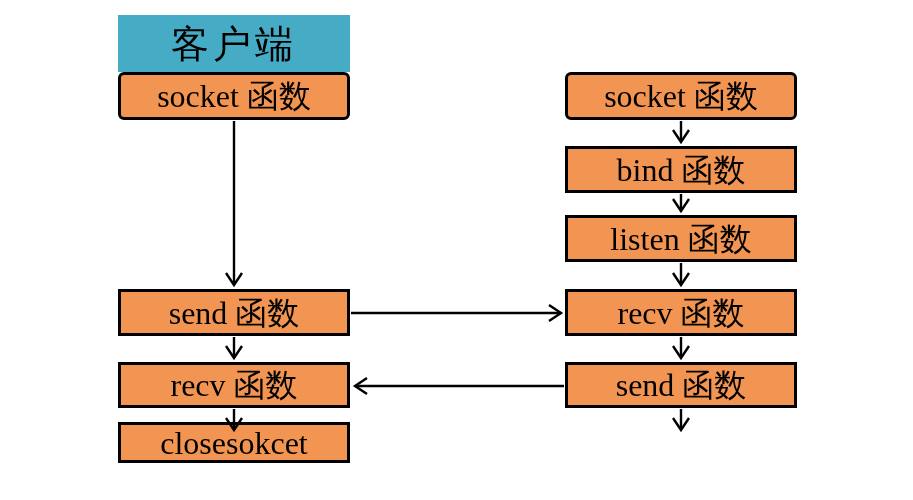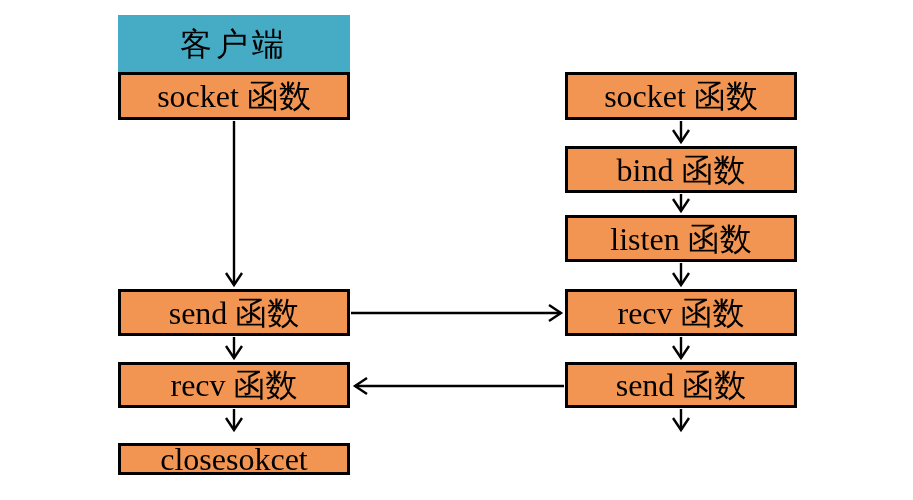--- a/index.html
+++ b/index.html
@@ -22,37 +22,37 @@
     display:flex;align-items:center;justify-content:center;
     box-sizing:border-box;
     color:#000;
     text-align:center;
     line-height:1;
     white-space:nowrap;
   }
   .header{
     background:var(--header-fill);
     border:none;
-    font-size:32px;
+    font-size:38px;
     letter-spacing:4px;
   }
   .step{
     background:var(--box-fill);
     border:3px solid var(--box-border);
     font-size:32px;
   }
   .col-left{left:118px;width:232px;}
   .col-right{left:565px;width:232px;}
   .row-header{top:15px;height:57px;}
-  .row-socket{top:72px;height:48px;}
+  .row-socket{top:72px;height:48px;border-radius:6px;}
   .row-bind{top:146px;height:47px;}
   .row-listen{top:215px;height:47px;}
   .row-4{top:289px;height:47px;}
   .row-5{top:362px;height:46px;}
-  .row-close{top:443px;height:32px;}
+  .row-close{top:422px;height:41px;}
   svg.wires{
     position:absolute;left:0;top:0;width:913px;height:500px;
     pointer-events:none;
   }
   svg.wires line{stroke:var(--arrow);stroke-width:2.4;}
 </style>
 </head>
 <body>
 
 <div class="canvas">

